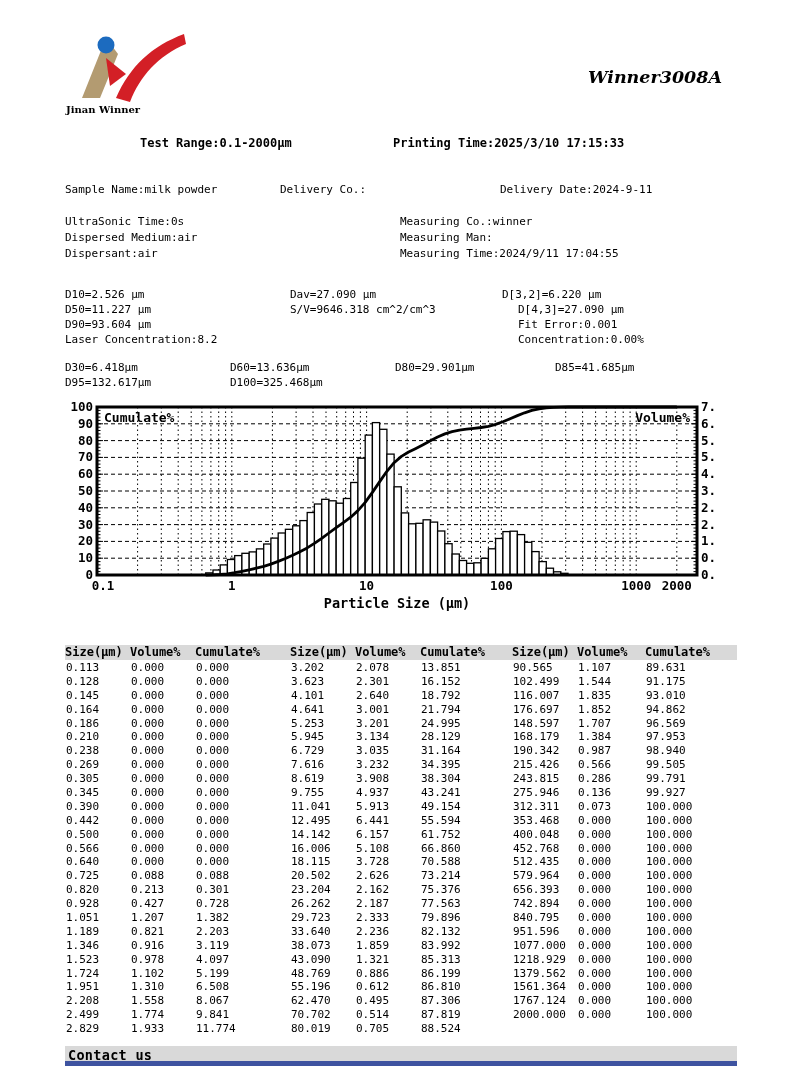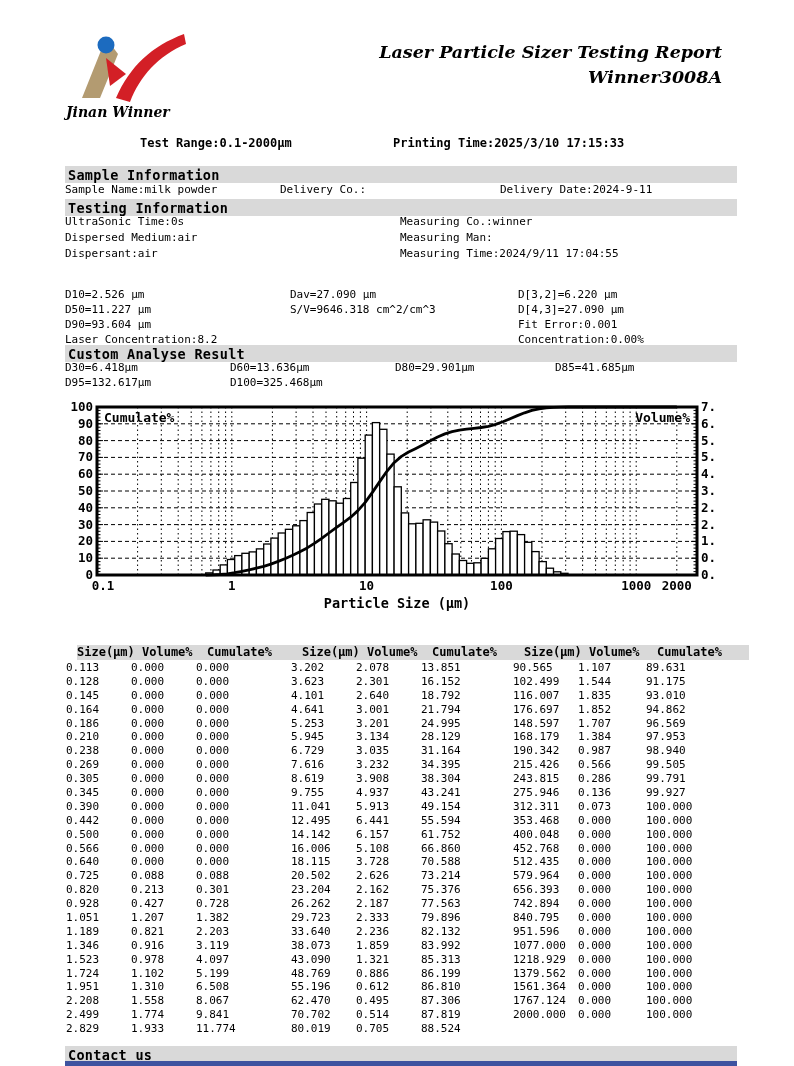--- a/index.html
+++ b/index.html
@@ -5,21 +5,21 @@
   html,body{margin:0;padding:0;background:#fff;}
   .page{position:relative;width:794px;height:1066px;background:#ffffff;overflow:hidden;
         font-family:"DejaVu Sans Mono",monospace;color:#000;}
   .abs{position:absolute;white-space:pre;}
   .mono11{font-size:11px;line-height:14px;}
   .mono12b{font-size:12px;font-weight:bold;}
   .secbar{position:absolute;left:65px;width:672px;height:17px;background:#d9d9d9;}
   .secbar span{position:absolute;left:3px;top:1px;font-size:13.5px;font-weight:bold;
                letter-spacing:0.3px;white-space:pre;}
   .title1{font-family:"DejaVu Serif",serif;font-style:italic;font-weight:bold;font-size:17.5px;}
-  .logo-text{font-family:"DejaVu Serif",serif;font-style:italic;font-weight:bold;font-size:14px;}
+  .logo-text{font-family:"DejaVu Serif",serif;font-weight:bold;font-size:10px;}
   
   .tick{font:bold 12.5px "DejaVu Sans Mono",monospace;fill:#000;}
   .axlab{font:bold 13px "DejaVu Sans Mono",monospace;fill:#000;}
   .xtitle{font:bold 13.5px "DejaVu Sans Mono",monospace;fill:#000;}
   .grid-h{stroke:#000;stroke-width:1;stroke-dasharray:4 3;}
   .grid-v{stroke:#000;stroke-width:1;stroke-dasharray:1.5 3;}
   .bar{fill:#fff;stroke:#000;stroke-width:1.3;}
   .curve{fill:none;stroke:#000;stroke-width:2.8;stroke-linejoin:round;}
   .mtick{stroke:#000;stroke-width:1;}
   
@@ -38,57 +38,47 @@
 <div class="page">
 
   <svg class="abs" style="left:76px;top:32px;" width="112" height="74" viewBox="0 0 112 74">
     <path d="M6,66 L30,6 L42,22 L24,66 Z" fill="#b39b71"></path>
     <path d="M108,2 C76,14 54,34 40,66 L54,70 C64,44 82,24 110,12 Z" fill="#d31f26"></path>
     <path d="M30,26 L50,42 L34,54 Z" fill="#d31f26"></path>
     <circle cx="30" cy="13" r="8.5" fill="#1c6bbf"></circle>
   </svg>
   <div class="abs logo-text" style="left:66px;top:104px;">Jinan Winner</div>
 
-  <div class="abs title1" style="right:72px;top:42px;text-align:right;">Laser Particle Sizer Testing Report</div>
   <div class="abs title1" style="right:72px;top:67px;text-align:right;">Winner3008A</div>
 
   <div class="abs mono12b" style="left:140px;top:136px;">Test Range:0.1-2000μm</div>
   <div class="abs mono12b" style="left:393px;top:136px;">Printing Time:2025/3/10 17:15:33</div>
 
-  <div class="secbar" style="top: 166px; background: rgb(217, 217, 217);">
-    <span>Sample Information</span>
-  </div>
   <div class="abs mono11" style="left:65px;top:183px;">Sample Name:milk powder</div>
   <div class="abs mono11" style="left:280px;top:183px;">Delivery Co.:</div>
   <div class="abs mono11" style="left:500px;top:183px;">Delivery Date:2024-9-11</div>
 
-  <div class="secbar" style="top: 199px; background: rgb(217, 217, 217);">
-    <span>Testing Information</span>
-  </div>
   <div class="abs mono11" style="left:65px;top:215px;">UltraSonic Time:0s</div>
   <div class="abs mono11" style="left:65px;top:231px;">Dispersed Medium:air</div>
   <div class="abs mono11" style="left:65px;top:247px;">Dispersant:air</div>
   <div class="abs mono11" style="left:400px;top:215px;">Measuring Co.:winner</div>
   <div class="abs mono11" style="left:400px;top:231px;">Measuring Man:</div>
   <div class="abs mono11" style="left:400px;top:247px;">Measuring Time:2024/9/11 17:04:55</div>
 
   <div class="abs mono11" style="left:65px;top:288px;">D10=2.526 μm</div>
   <div class="abs mono11" style="left:65px;top:303px;">D50=11.227 μm</div>
   <div class="abs mono11" style="left:65px;top:318px;">D90=93.604 μm</div>
   <div class="abs mono11" style="left:65px;top:333px;">Laser Concentration:8.2</div>
   <div class="abs mono11" style="left:290px;top:288px;">Dav=27.090 μm</div>
   <div class="abs mono11" style="left:290px;top:303px;">S/V=9646.318 cm^2/cm^3</div>
-  <div class="abs mono11" style="left:518px;top:288px;">D[3,2]=6.220 μm</div>
+  <div class="abs mono11" style="left:502px;top:288px;">D[3,2]=6.220 μm</div>
   <div class="abs mono11" style="left:518px;top:303px;">D[4,3]=27.090 μm</div>
   <div class="abs mono11" style="left:518px;top:318px;">Fit Error:0.001</div>
   <div class="abs mono11" style="left:518px;top:333px;">Concentration:0.00%</div>
 
-  <div class="secbar" style="top: 345px; background: rgb(217, 217, 217);">
-    <span>Custom Analyse Result</span>
-  </div>
   <div class="abs mono11" style="left:65px;top:361px;">D30=6.418μm</div>
   <div class="abs mono11" style="left:230px;top:361px;">D60=13.636μm</div>
   <div class="abs mono11" style="left:395px;top:361px;text-align:center;">D80=29.901μm</div>
   <div class="abs mono11" style="left:555px;top:361px;">D85=41.685μm</div>
   <div class="abs mono11" style="left:65px;top:376px;">D95=132.617μm</div>
   <div class="abs mono11" style="left:230px;top:376px;">D100=325.468μm</div>
 
   <svg id="chart-svg" class="abs" style="left:55px;top:399px;" width="660" height="220" viewBox="0 0 660 220">
       <line class="grid-h" x1="42" y1="159.2" x2="642" y2="159.2"></line>
       <line class="grid-h" x1="42" y1="142.4" x2="642" y2="142.4"></line>
@@ -314,21 +304,21 @@
       <text class="tick" x="176.8" y="191" text-anchor="middle">1</text>
       <text class="tick" x="311.6" y="191" text-anchor="middle">10</text>
       <text class="tick" x="446.4" y="191" text-anchor="middle">100</text>
       <text class="tick" x="581.2" y="191" text-anchor="middle">1000</text>
       <text class="tick" x="621.8" y="191" text-anchor="middle">2000</text>
       <text class="axlab" x="49" y="23" text-anchor="start">Cumulate%</text>
       <text class="axlab" x="635" y="23" text-anchor="end">Volume%</text>
       <text class="xtitle" x="342" y="209" text-anchor="middle">Particle Size (μm)</text>
     </svg>
 
-  <div class="tbl-head" style="background: rgb(217, 217, 217); margin-left: 12px;">
+  <div class="tbl-head" style="background: rgb(217, 217, 217);">
     <div>Size(μm)</div>
     <div>Volume%</div>
     <div>Cumulate%</div>
     <div>Size(μm)</div>
     <div>Volume%</div>
     <div>Cumulate%</div>
     <div>Size(μm)</div>
     <div>Volume%</div>
     <div>Cumulate%</div>
   </div>

